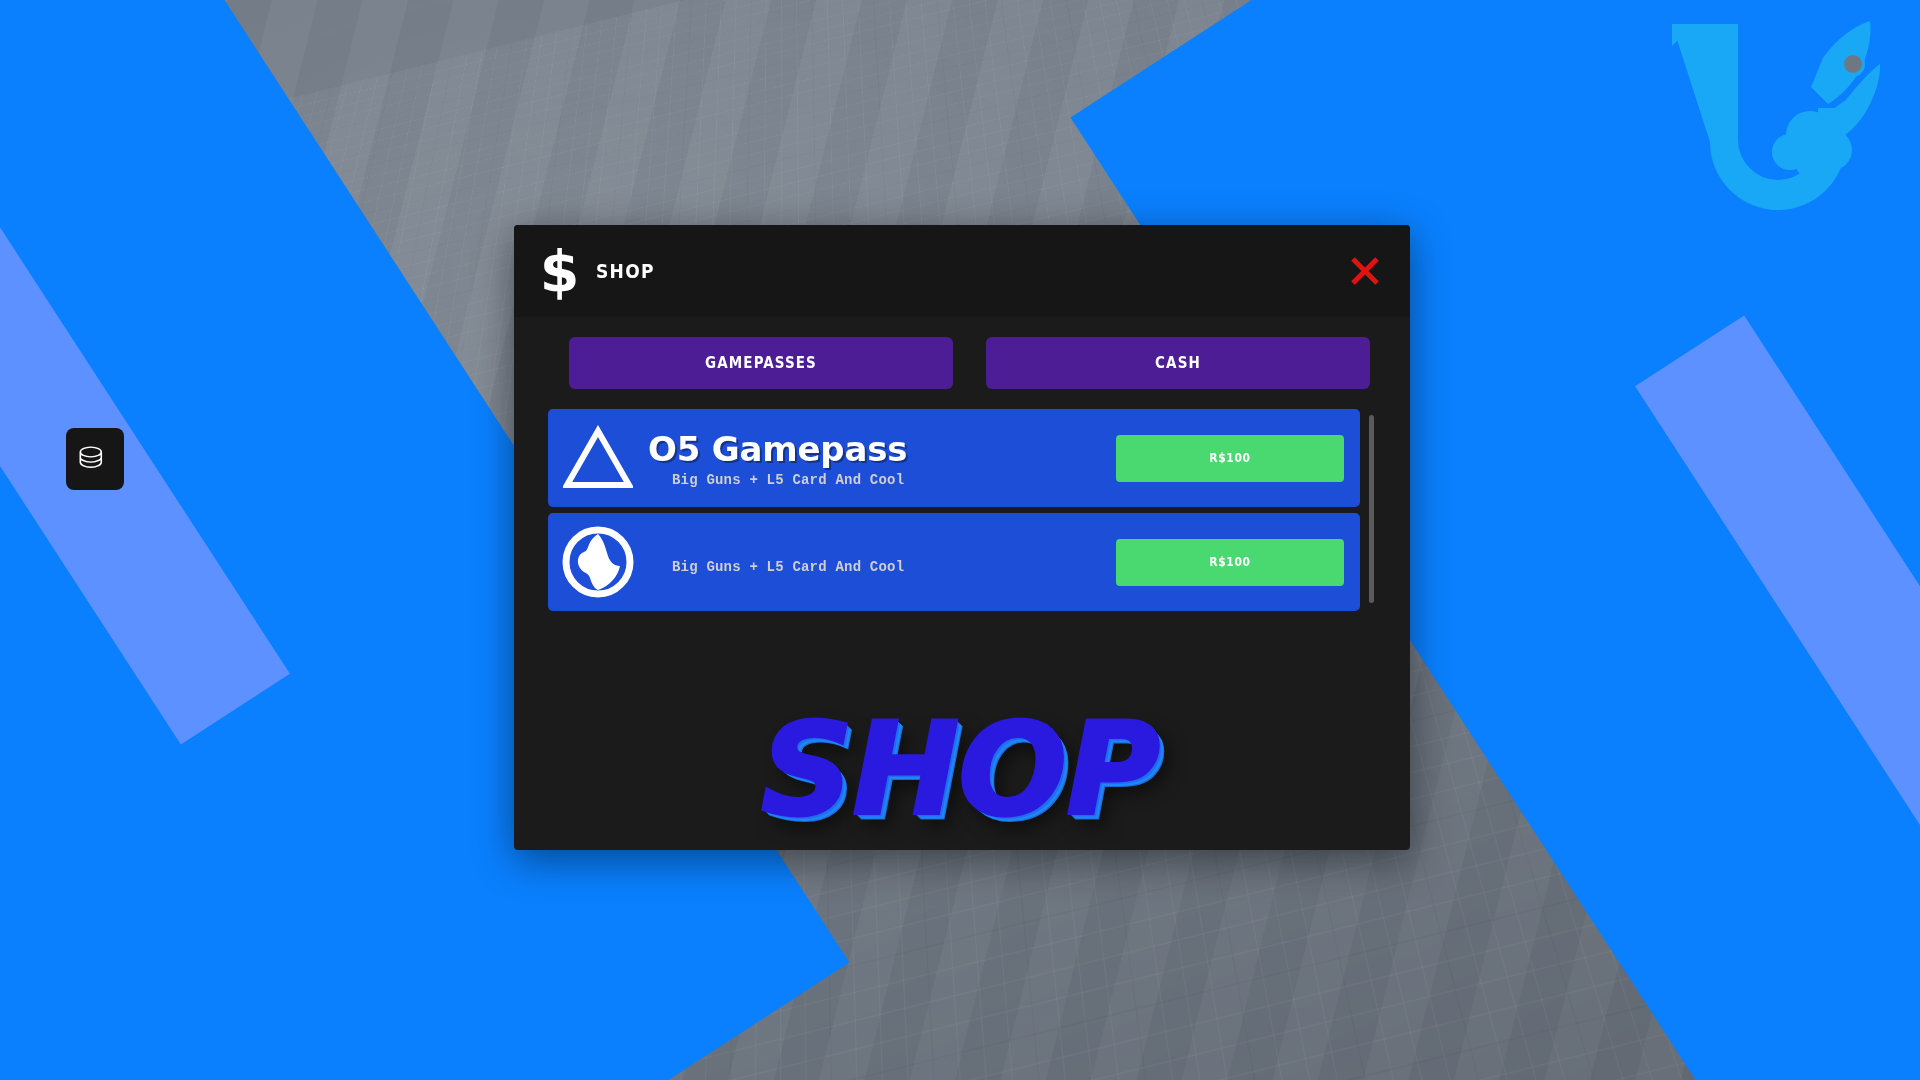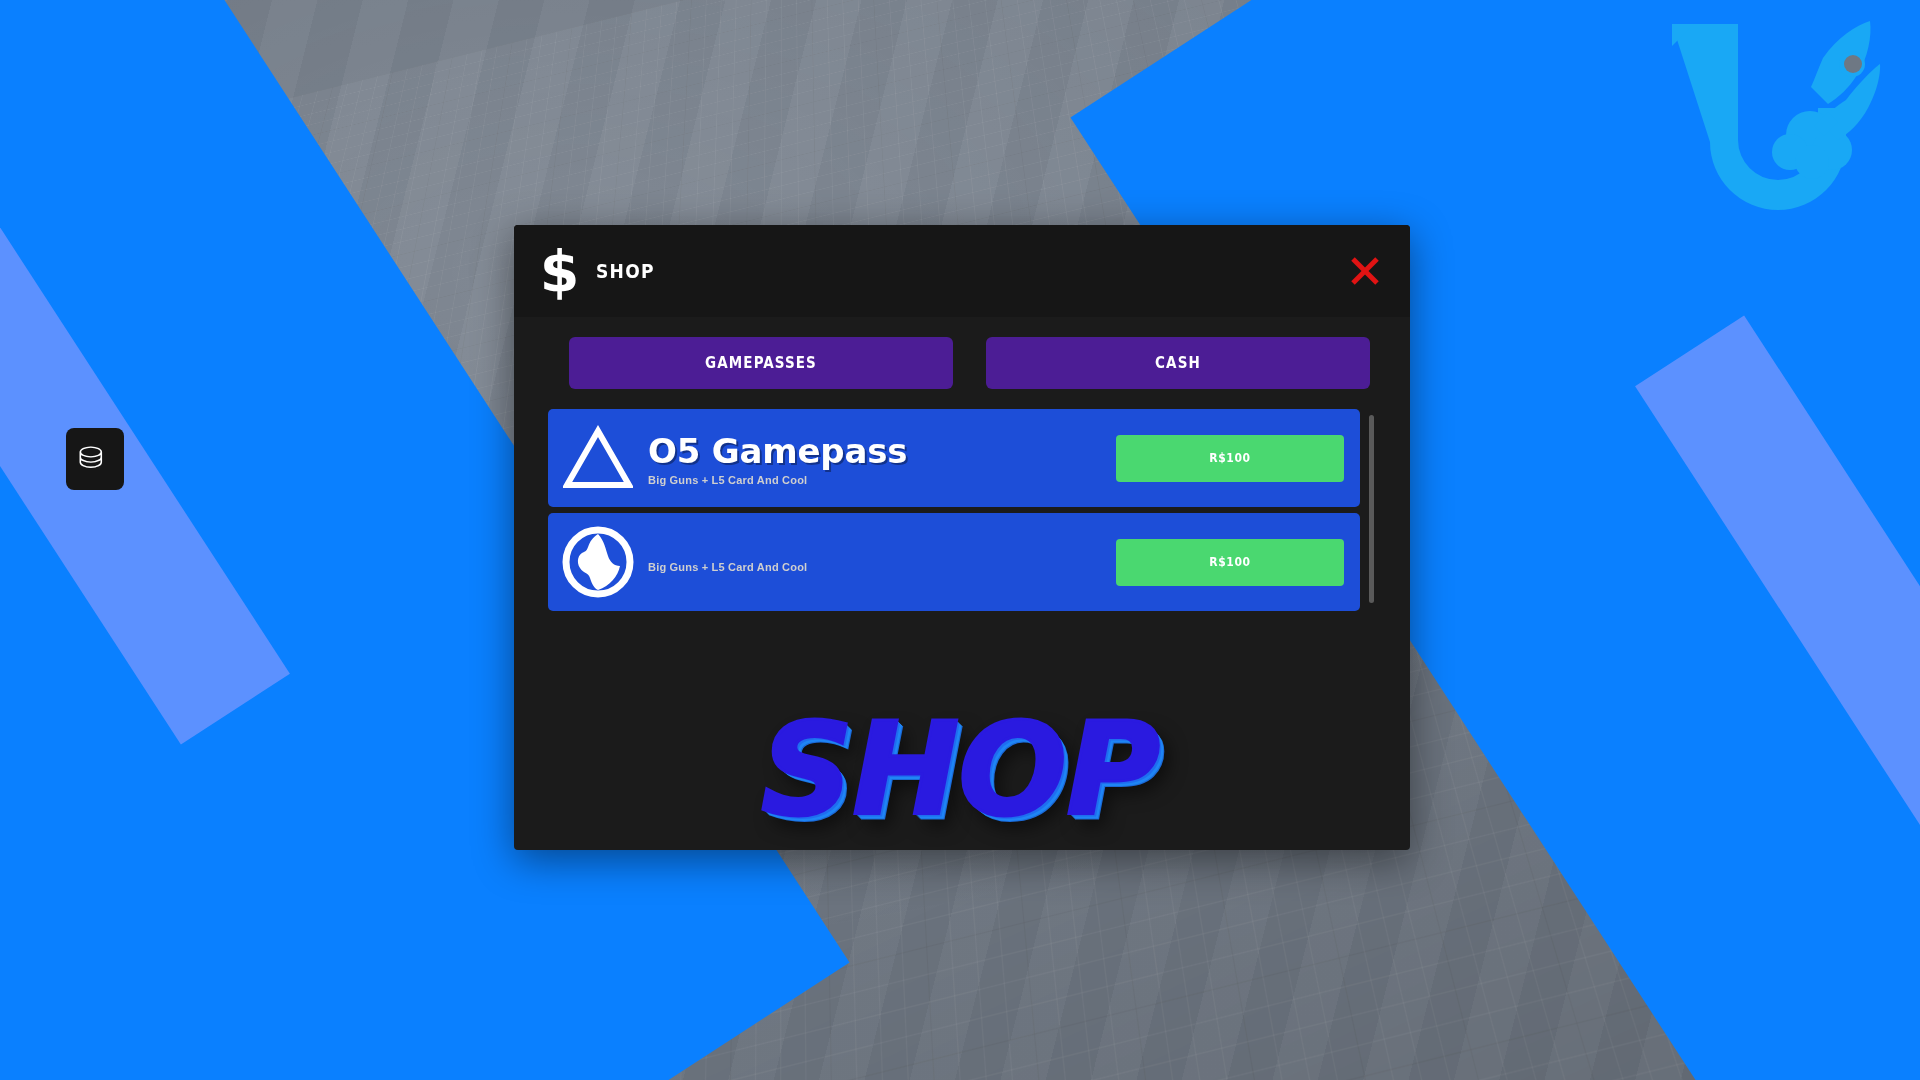--- a/index.html
+++ b/index.html
@@ -187,26 +187,27 @@
     font-size:34px;
     font-weight:700;
     line-height:1.02;
     letter-spacing:-0.2px;
     font-family:"DejaVu Sans","Liberation Sans", sans-serif;
     text-shadow:2px 2px 0 rgba(0,0,0,.35);
     white-space:nowrap;
   }
   .item-sub{
     color:#cfcfcf;
-    font-size:11px;
+    font-size:14px;
     font-weight:700;
     margin-top:6px;
     letter-spacing:.2px;
-    font-family:Liberation Sans, sans-serif;
+    font-family:Liberation Mono, monospace;
     white-space:nowrap;
+    margin-left:24px;
   }
   .buy-btn{
     width:228px; height:47px;
     background:#4ad870;
     border:none;
     border-radius:4px;
     color:#ffffff;
     font-size:12px;
     font-weight:700;
     letter-spacing:.6px;

